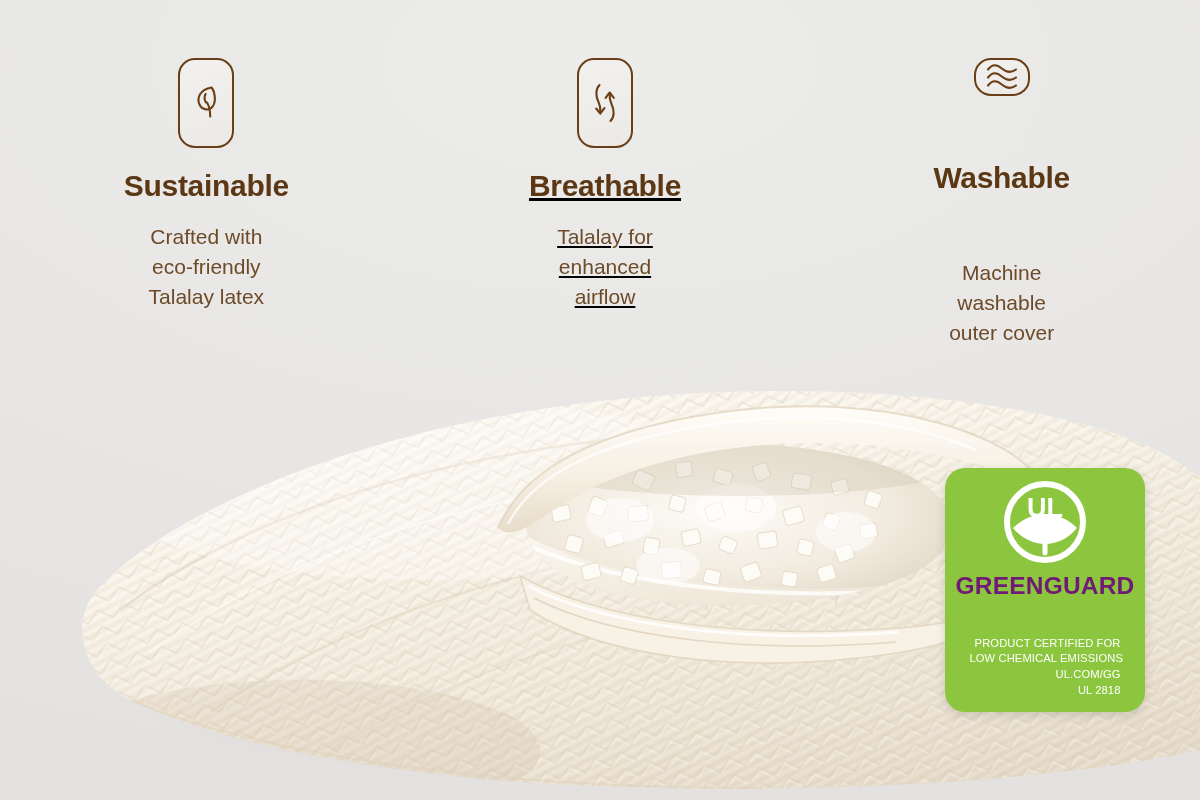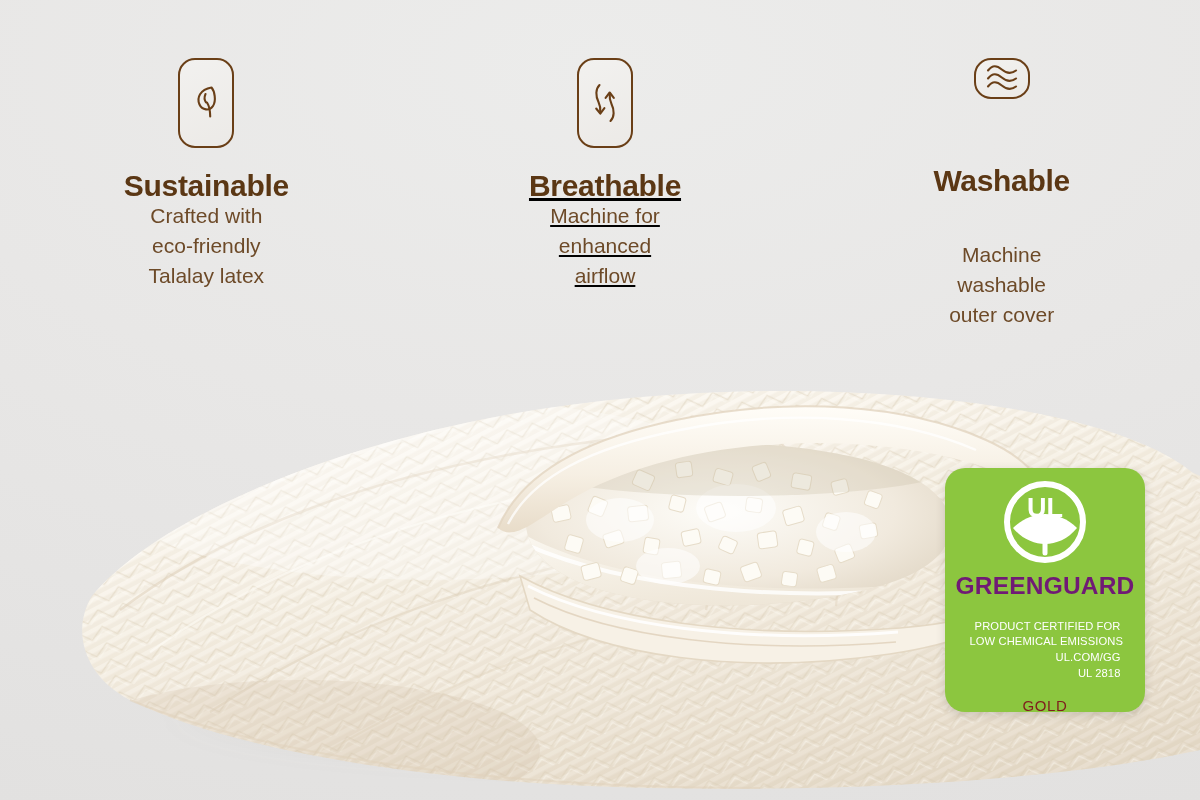--- a/index.html
+++ b/index.html
@@ -40,20 +40,21 @@
 
   .feature-title {
     margin-top:23px;
     font-size:30px;
     font-weight:bold;
     letter-spacing:-0.3px;
     color:#5b3714;
     line-height:1;
   }
   .feature-desc {
+    margin-top:21px;
     font-size:21px;
     line-height:1.43;
     color:#6d4a28;
     text-align:center;
   }
   .feature-desc span { display:block; }
 
   
   .pillow-wrap {
     position:absolute; left:0; right:0; bottom:0; height:520px;
@@ -90,21 +91,21 @@
     letter-spacing:0.2px;
     line-height:1;
   }
   .badge-rule {
     width:151px; height:2.5px; background:#ffffff;
     margin-top:11px;
   }
   .badge-rule.lower { margin-top:8px; }
   .badge-lines {
     width:151px;
-    margin-top:9px;
+    margin-top:26px;
     color:#ffffff;
     font-size:11.2px;
     line-height:1.42;
     letter-spacing:.1px;
   }
   .badge-lines span { display:block; white-space:nowrap; }
   .badge-gold {
     color:#7f1d1d;
     font-size:15px;
     letter-spacing:.6px;
@@ -138,21 +139,21 @@
       <div class="icon-tile">
         <svg width="32" height="46" viewBox="0 0 32 46">
           <path d="M10.5 5 C6.5 9 6.5 16 9.5 22 C11 25 11.6 28.5 11.3 32.5" fill="none" stroke="#6a3f17" stroke-width="2.1" stroke-linecap="round"></path>
           <path d="M7.2 28.5 L11.3 33.6 L15.4 28.2" fill="none" stroke="#6a3f17" stroke-width="2.1" stroke-linecap="round" stroke-linejoin="round"></path>
           <path d="M21.5 41 C25.5 37 25.5 30 22.5 24 C21 21 20.4 17.5 20.7 13.5" fill="none" stroke="#6a3f17" stroke-width="2.1" stroke-linecap="round"></path>
           <path d="M16.6 17.8 L20.7 12.5 L24.8 17.8" fill="none" stroke="#6a3f17" stroke-width="2.1" stroke-linecap="round" stroke-linejoin="round"></path>
         </svg>
       </div>
       <div class="feature-title">Breathable</div>
       <div class="feature-desc">
-        <span>Machine for</span>
+        <span>Talalay for</span>
         <span>enhanced</span>
         <span>airflow</span>
       </div>
     </div>
 
     <div class="feature feature-3">
       <div class="icon-tile">
         <svg width="34" height="34" viewBox="0 0 34 34">
           <path d="M3 9.5 C7.5 3.5 12 4.5 16.8 8.5 C21.5 12.5 26.5 13 31 9.5" fill="none" stroke="#6a3f17" stroke-width="2.1" stroke-linecap="round"></path>
           <path d="M3 17.5 C7.5 11.5 12 12.5 16.8 16.5 C21.5 20.5 26.5 21 31 17.5" fill="none" stroke="#6a3f17" stroke-width="2.1" stroke-linecap="round"></path>

